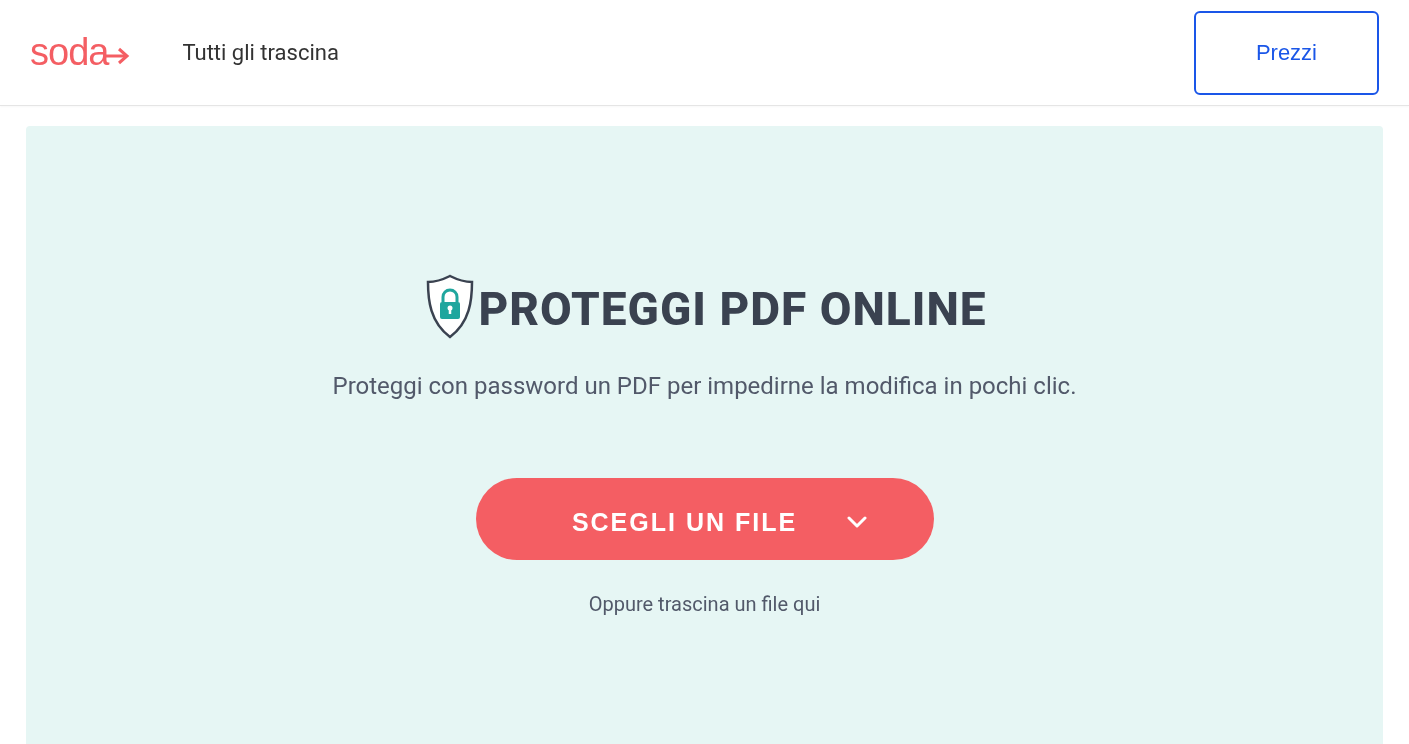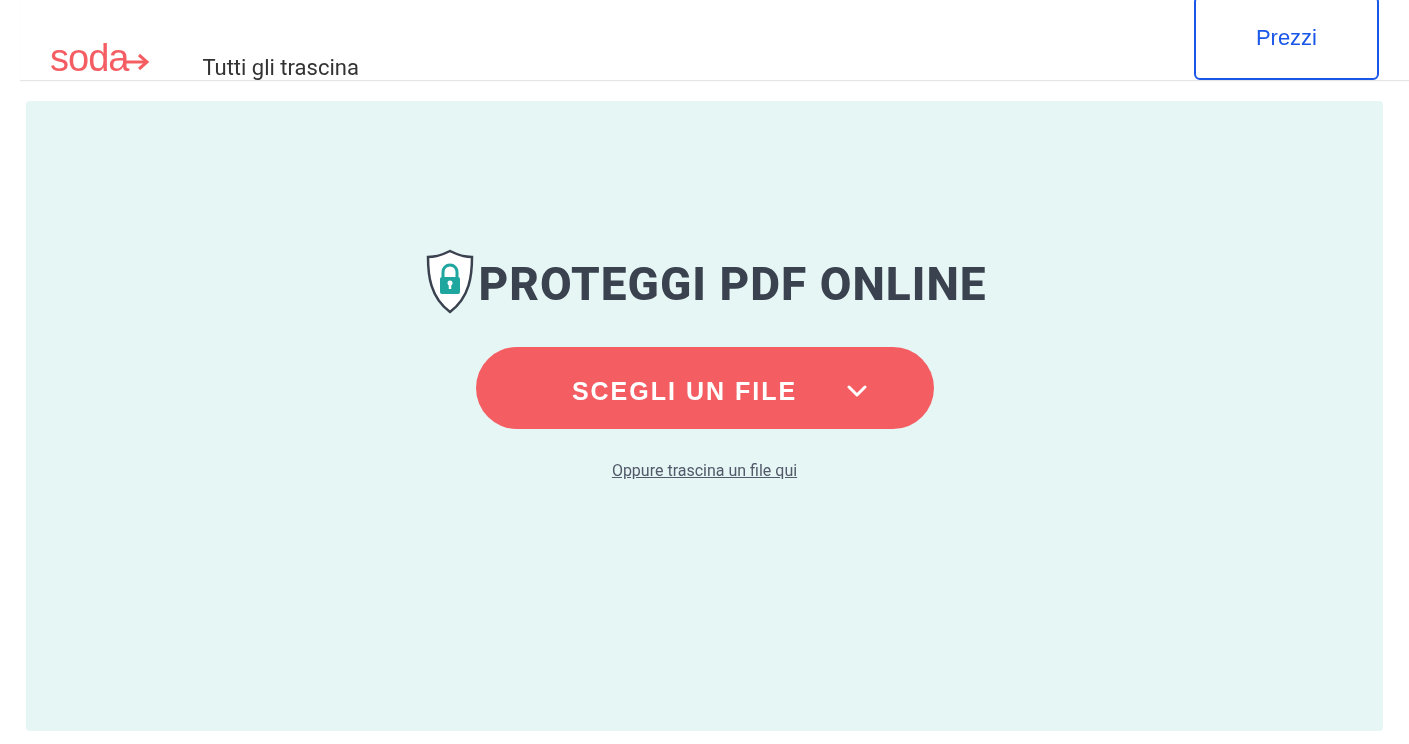--- a/index.html
+++ b/index.html
@@ -8,26 +8,25 @@
       box-sizing: border-box;
     }
     
     body {
       font-family: -apple-system, BlinkMacSystemFont, 'Segoe UI', Roboto, Helvetica, Arial, sans-serif;
       background: #fff;
     }
     
     .header {
       display: flex;
-      align-items: flex-end;
+      align-items: center;
       padding: 0 30px;
-      height: 81px;
+      height: 106px;
       border-bottom: 1px solid #e5e5e5;
       box-shadow: 0 1px 2px rgba(0,0,0,0.03);
-      margin-left: 20px;
     }
     
     .logo {
       display: flex;
       align-items: center;
       margin-right: 50px;
     }
     
     .logo-text {
       font-size: 38px;
@@ -122,23 +121,22 @@
       justify-content: center;
     }
     
     .chevron-down {
       display: inline-flex;
       align-items: center;
     }
     
     .drag-hint {
       margin-top: 32px;
-      font-size: 16px;
+      font-size: 20px;
       color: #52596a;
-      text-decoration: underline;
     }
   </style>
 </head>
 <body>
 
 <header class="header">
   <div class="logo">
     <span class="logo-text">
       <span>soda</span>
       <span class="logo-arrow">
@@ -161,20 +159,21 @@
         <svg class="shield-icon" viewBox="0 0 56 66" fill="none">
           <path d="M28 2 C22 5 14 8 6 8 C6 26 8 48 28 63 C48 48 50 26 50 8 C42 8 34 5 28 2 Z" stroke="#3a4250" stroke-width="2.5" fill="white"></path>
           <rect x="18" y="28" width="20" height="17" rx="2" fill="#1fa69e"></rect>
           <path d="M21 28 L21 23 C21 19 24 16 28 16 C32 16 35 19 35 23 L35 28" stroke="#1fa69e" stroke-width="3" fill="none"></path>
           <circle cx="28" cy="34" r="2.5" fill="white"></circle>
           <line x1="28" y1="35" x2="28" y2="40" stroke="white" stroke-width="2.5"></line>
         </svg>
       </span>
       <h1 class="main-title">PROTEGGI PDF ONLINE</h1>
     </div>
+    <p class="subtitle">Proteggi con password un PDF per impedirne la modifica in pochi clic.</p>
     <button class="choose-file-button">
       <span>SCEGLI UN FILE</span>
       <span class="chevron-down">
         <svg width="20" height="12" viewBox="0 0 20 12" fill="none">
           <polyline points="2,2 10,10 18,2" stroke="white" stroke-width="3" fill="none" stroke-linecap="round" stroke-linejoin="round"></polyline>
         </svg>
       </span>
     </button>
     <p class="drag-hint">Oppure trascina un file qui</p>
   </div>

